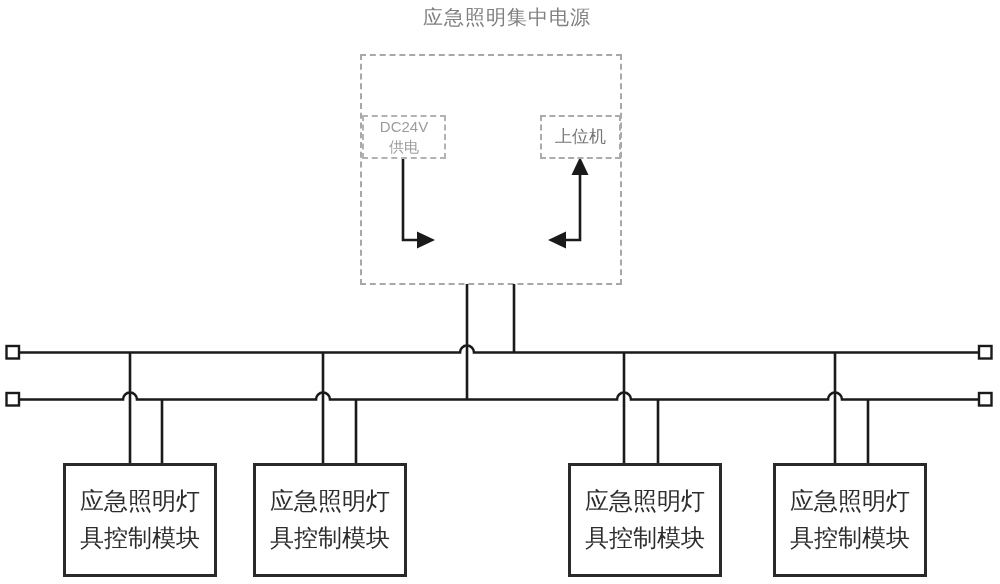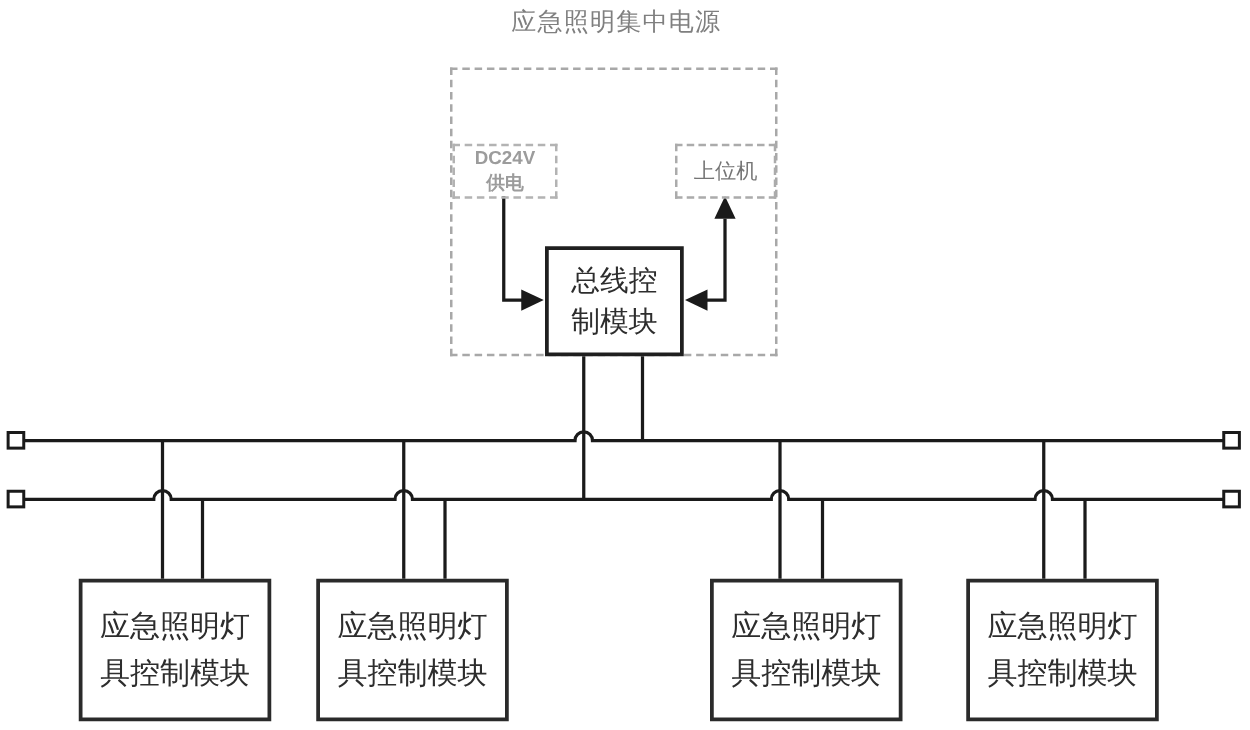--- a/index.html
+++ b/index.html
@@ -22,21 +22,21 @@
     box-sizing: border-box;
     display: flex;
     flex-direction: column;
     align-items: center;
     justify-content: center;
     text-align: center;
     z-index: 2;
   }
   .title {
     position: absolute;
-    left: 343px; top: 4px; width: 300px;
+    left: 357px; top: 4px; width: 300px;
     text-align: center;
     font-size: 20px;
     font-weight: 500;
     letter-spacing: 1px;
     color: #7f7f7f;
     z-index: 2;
   }
   .outer-dashed {
     position: absolute;
     left: 360px; top: 54px; width: 262px; height: 231px;
@@ -44,21 +44,20 @@
     border: 2px dashed #a8a8a8;
     z-index: 0;
   }
   .dc24v {
     left: 362px; top: 115px; width: 84px; height: 44px;
     border: 2px dashed #b3b3b3;
     color: #9c9c9c;
     font-size: 15px;
     line-height: 20px;
     background: transparent;
-    font-weight: bold;
   }
   .host {
     left: 540px; top: 115px; width: 81px; height: 44px;
     border: 2px dashed #ababab;
     color: #757575;
     font-size: 17px;
     line-height: 20px;
     background: transparent;
   }
   .controller {
@@ -71,20 +70,21 @@
     font-weight: 500;
   }
   .lamp {
     top: 463px; width: 154px; height: 114px;
     border: 3px solid #2a2a2a;
     background: #ffffff;
     color: #2d2d2d;
     font-size: 24px;
     line-height: 37px;
     font-weight: 500;
+    font-family: Liberation Serif, serif;
   }
   .lamp-1 { left: 63px; }
   .lamp-2 { left: 253px; }
   .lamp-3 { left: 568px; }
   .lamp-4 { left: 773px; }
 </style>
 </head>
 <body>
 
 <div id="stage">
@@ -125,24 +125,20 @@
 
   <div class="box dc24v">
     <span>DC24V</span>
     <span>供电</span>
   </div>
 
   <div class="box host">
     <span>上位机</span>
   </div>
 
-  <div class="box controller">
-    <span>总线控</span>
-    <span>制模块</span>
-  </div>
 
   <div class="box lamp lamp-1">
     <span>应急照明灯</span>
     <span>具控制模块</span>
   </div>
   <div class="box lamp lamp-2">
     <span>应急照明灯</span>
     <span>具控制模块</span>
   </div>
   <div class="box lamp lamp-3">

